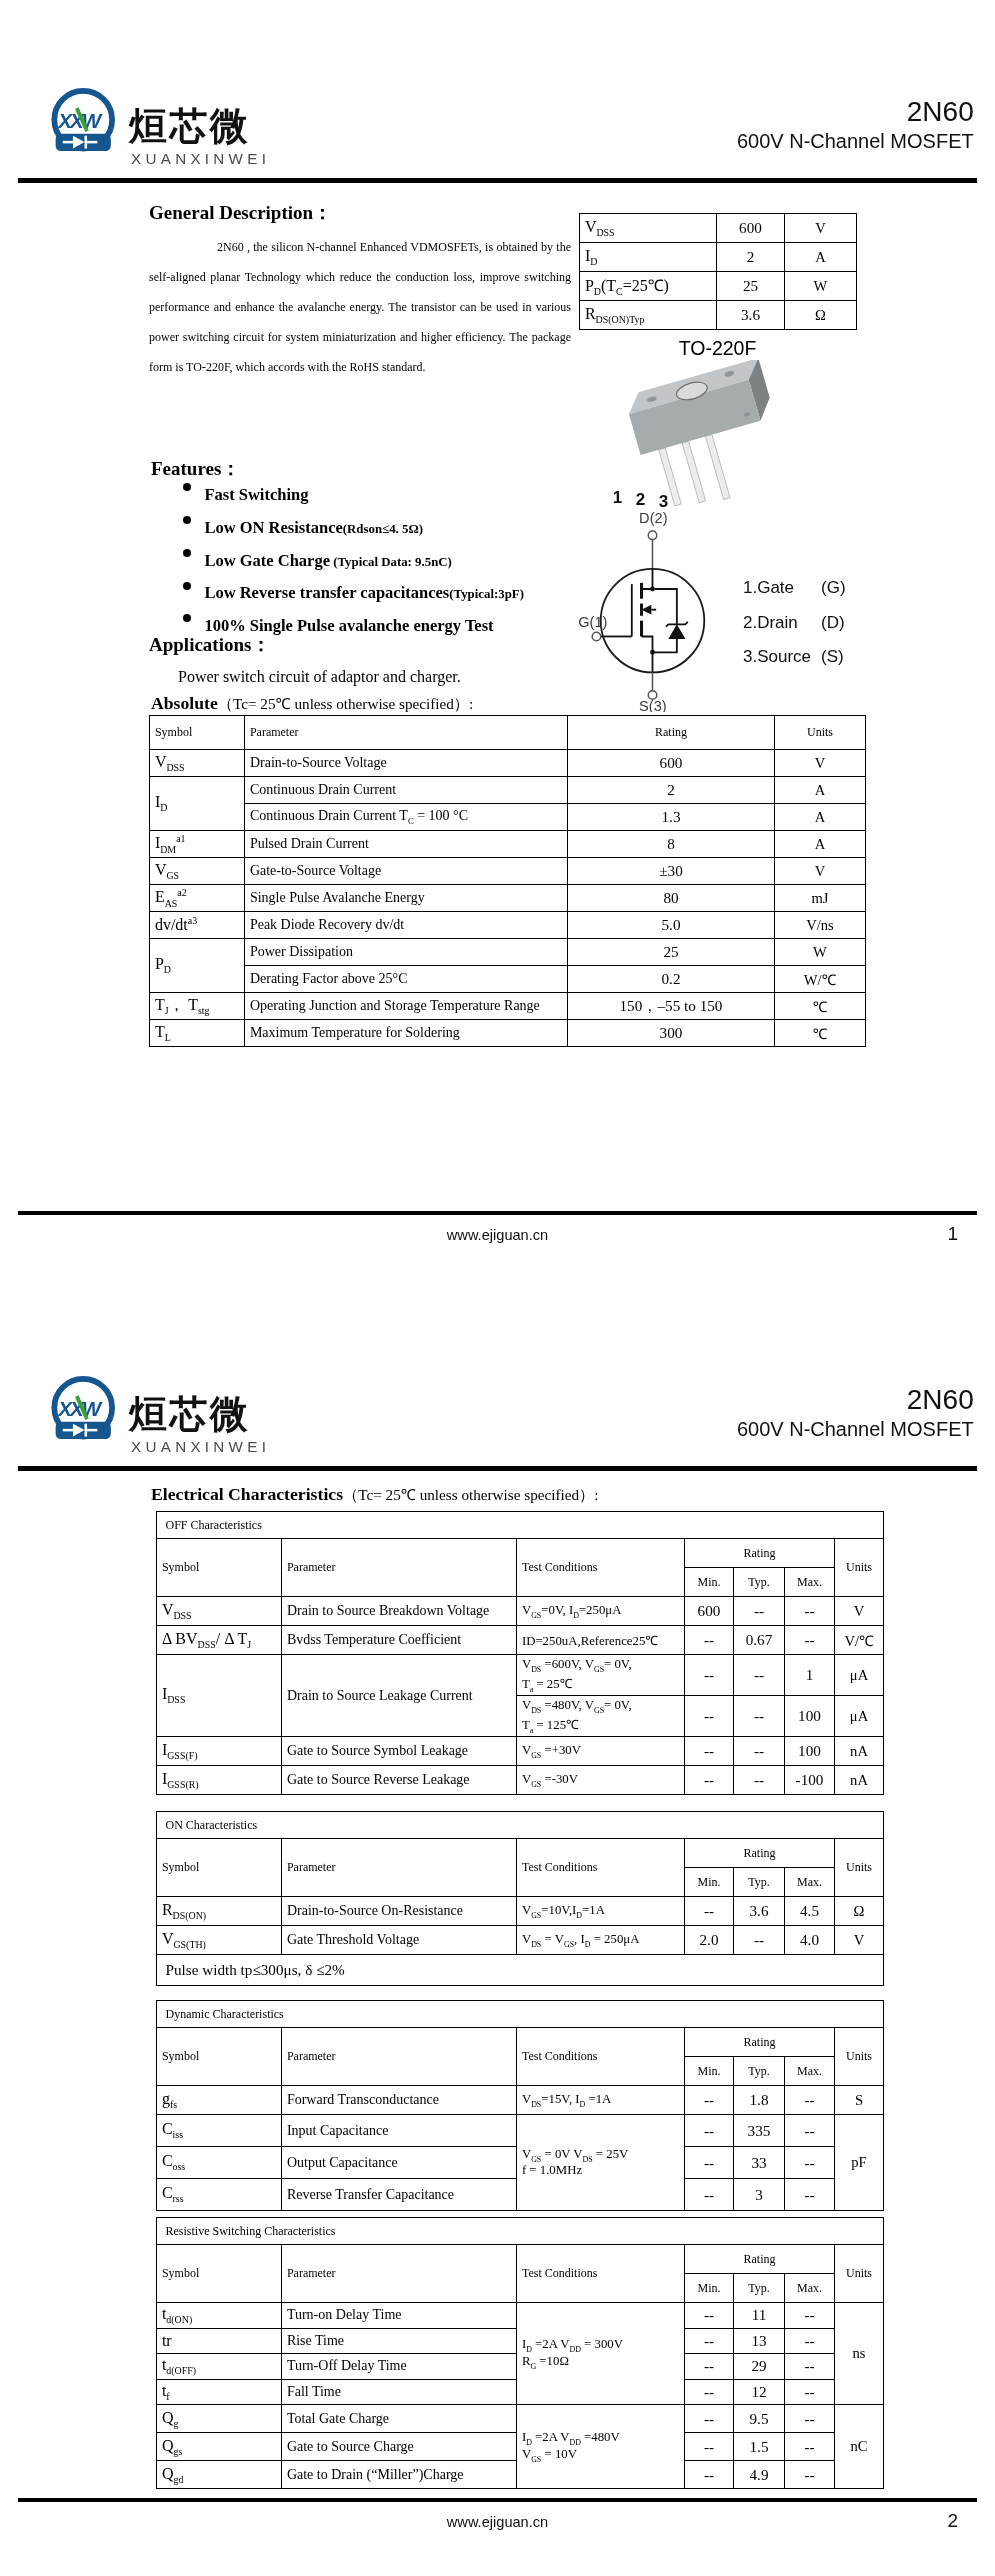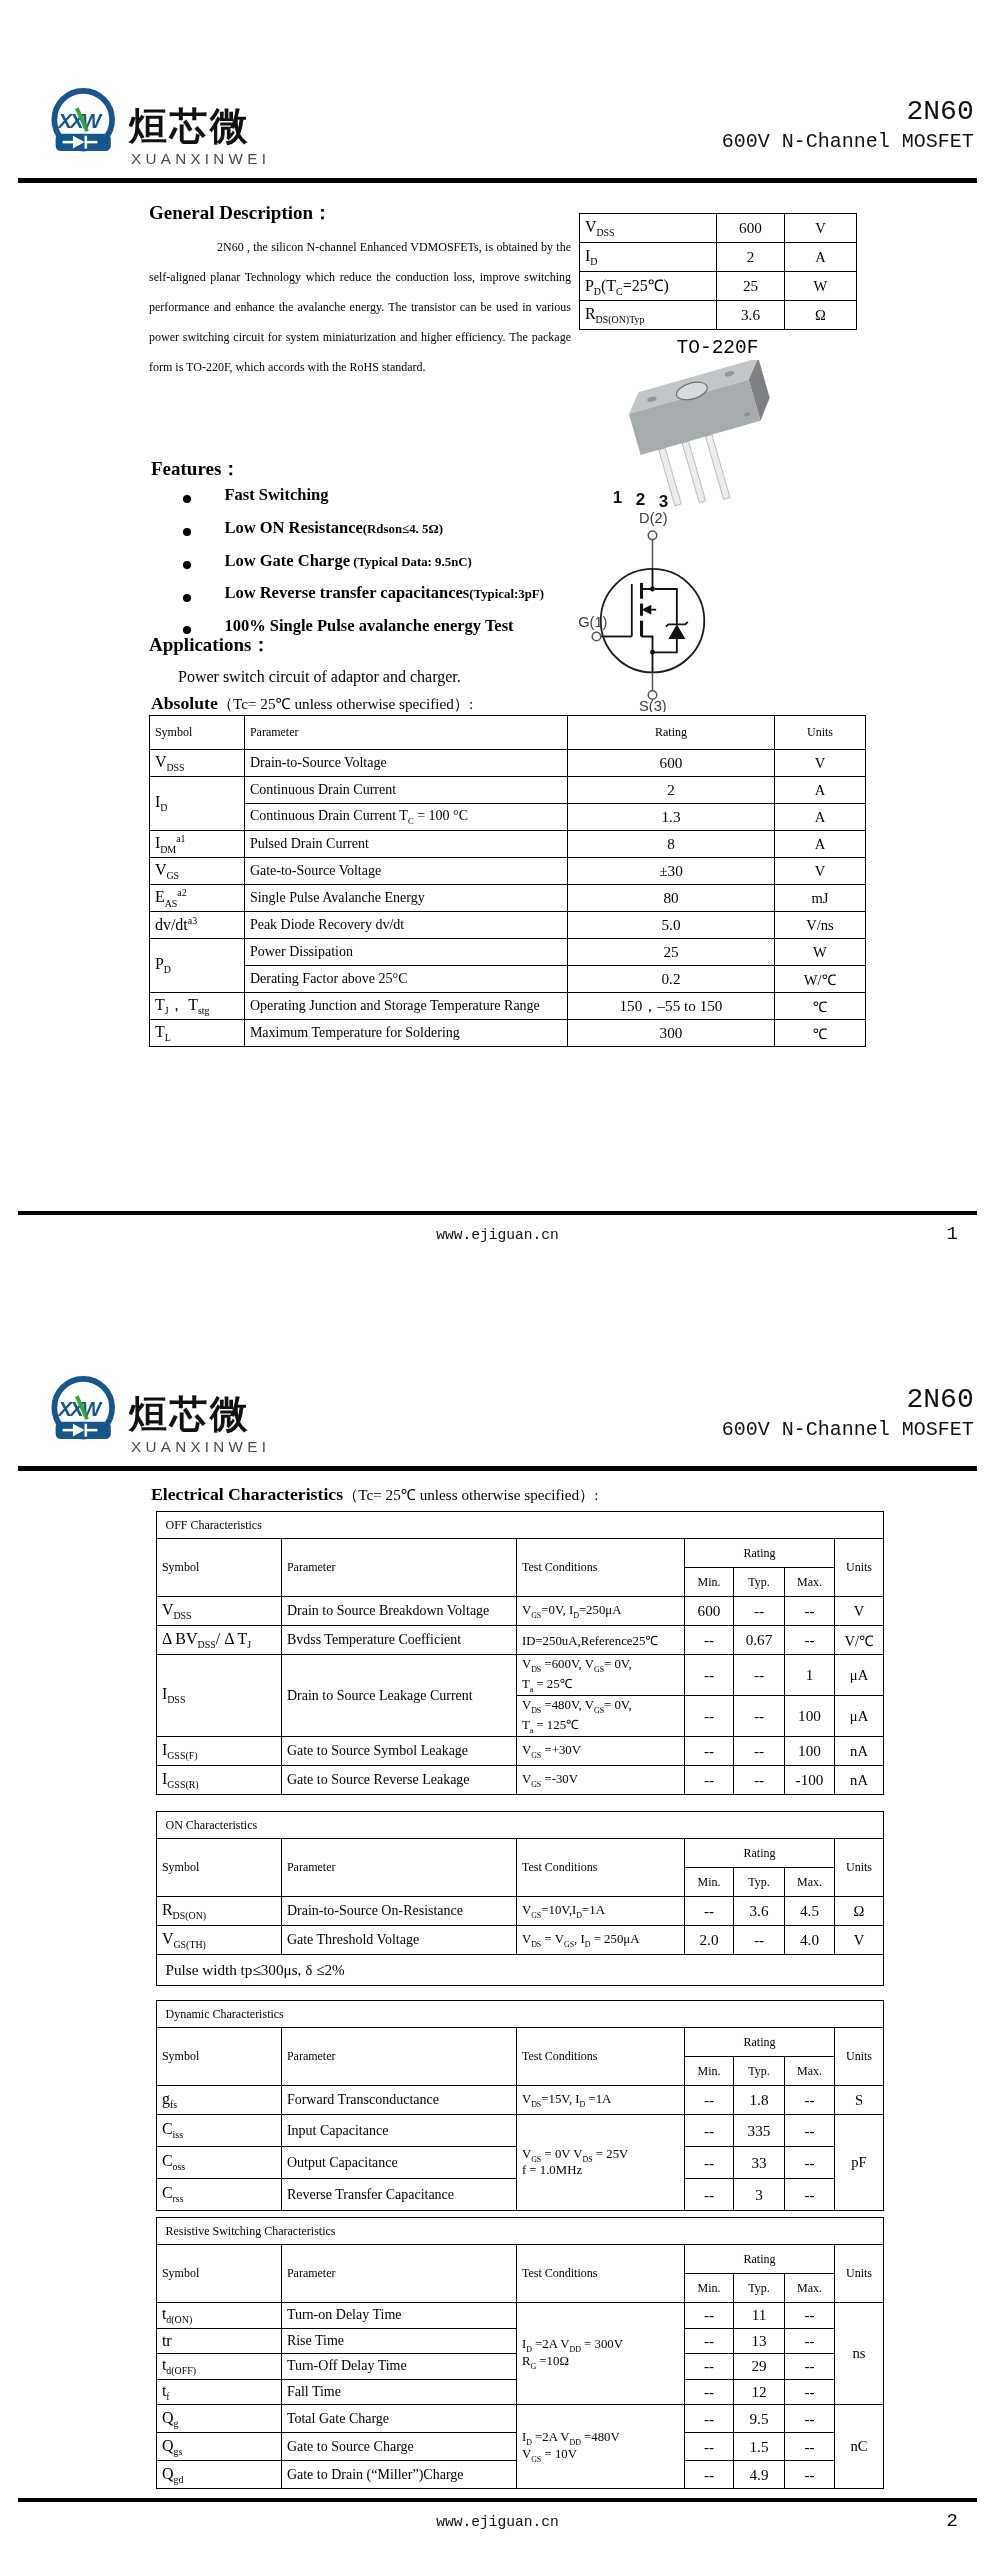--- a/index.html
+++ b/index.html
@@ -1,19 +1,19 @@
 <!DOCTYPE html>
 <html style="font-size:9.8px"><head>
 <meta charset="utf-8">
 <style>
   html,body{margin:0;padding:0;background:#fff;}
   body{width:995px;height:2576px;position:relative;overflow:hidden;
        font-family:"Liberation Serif",serif;color:#000;}
   .abs{position:absolute;}
-  .sans{font-family:Liberation Mono, monospace;}
+  .sans{font-family:Liberation Sans, sans-serif;}
   .rule{background:#000;}
   
   .brand-cjk{font-size:38px;font-weight:bold;color:#111;letter-spacing:2.4px;font-family:"Liberation Sans",sans-serif;}
   .brand-rom{font-size:15.2px;letter-spacing:4.3px;color:#4a4a4a;font-family:"Liberation Sans",sans-serif;}
   .part-block{text-align:right;color:#111;}
   .part-no{font-size:28px;line-height:32px;}
   .part-sub{font-size:20px;line-height:27px;}
   
   .h-big{font-size:19px;font-weight:bold;}
   .h-mix b{font-size:17.7px;}
@@ -31,21 +31,21 @@
   .sym{font-size:16px;}
   .par{font-size:14px;}
   .tst{font-size:12.8px;}
   .val{font-size:15.2px;}
   .unit{font-size:14.6px;}
   .hd{font-size:12px;}
   .seg-sub{vertical-align:sub;font-size:62%;}
   .seg-sup{vertical-align:super;font-size:62%;}
   .seg-small{font-size:78%;}
   
-  .feat li{list-style:none;display:flex;align-items:flex-end;margin-bottom:12.8px;gap:20px;}
+  .feat li{list-style:none;display:flex;align-items:flex-start;margin-bottom:12.8px;}
   .feat .dot{width:8px;height:8px;border-radius:50%;background:#000;display:inline-block;
     margin-right:13.4px;position:relative;top:-1.8px;flex:0 0 8px;}
   .feat .ftext{font-weight:bold;font-size:16.5px;}
   .legend-row{display:grid;grid-template-columns:78px auto;font-size:17px;color:#111;
     margin-bottom:14.6px;font-family:"Liberation Sans",sans-serif;}
   .footer-url{width:995px;text-align:center;font-size:14.6px;color:#111;}
   .pageno{font-size:19px;color:#111;}
   .app-text{font-size:16px;}
 </style>
 </head>
@@ -144,20 +144,34 @@
     <circle cx="130" cy="232" r="4" fill="#111"></circle>
     <path d="M130 232 H170 V210" fill="none" stroke="#111" stroke-width="3"></path>
     <polygon points="156,210 184,210 170,186" fill="#111"></polygon>
     <path d="M152 190 L156 186 H184 L188 182" fill="none" stroke="#111" stroke-width="3"></path>
     <path d="M170 186 V128 H134" fill="none" stroke="#111" stroke-width="3"></path>
     <line x1="130" y1="265" x2="130" y2="295" stroke="#555" stroke-width="2.5"></line>
     <circle cx="130" cy="302" r="7" fill="none" stroke="#555" stroke-width="2.5"></circle>
     <text x="108" y="328" font-family="Liberation Sans,sans-serif" font-size="24" fill="#3c3c3c">S(3)</text>
   </svg>
 
+  <div class="abs" style="left:743px;top:578px;width:134px;">
+    <div class="legend-row">
+      <span>1.Gate</span>
+      <span>(G)</span>
+    </div>
+    <div class="legend-row">
+      <span>2.Drain</span>
+      <span>(D)</span>
+    </div>
+    <div class="legend-row">
+      <span>3.Source</span>
+      <span>(S)</span>
+    </div>
+  </div>
 
   <div class="abs h-big" style="left:151px;top:456px;">Features：</div>
   <ul class="abs feat" style="left:183px;top:485px;margin:0;padding:0;width:403px;">
     <li>
         <span class="dot"></span>
         <span class="ftext"><span>Fast Switching</span></span>
       </li>
     <li>
         <span class="dot"></span>
         <span class="ftext"><span>Low ON Resistance</span><span class="seg-small">(Rdson≤4. 5Ω)</span></span>

